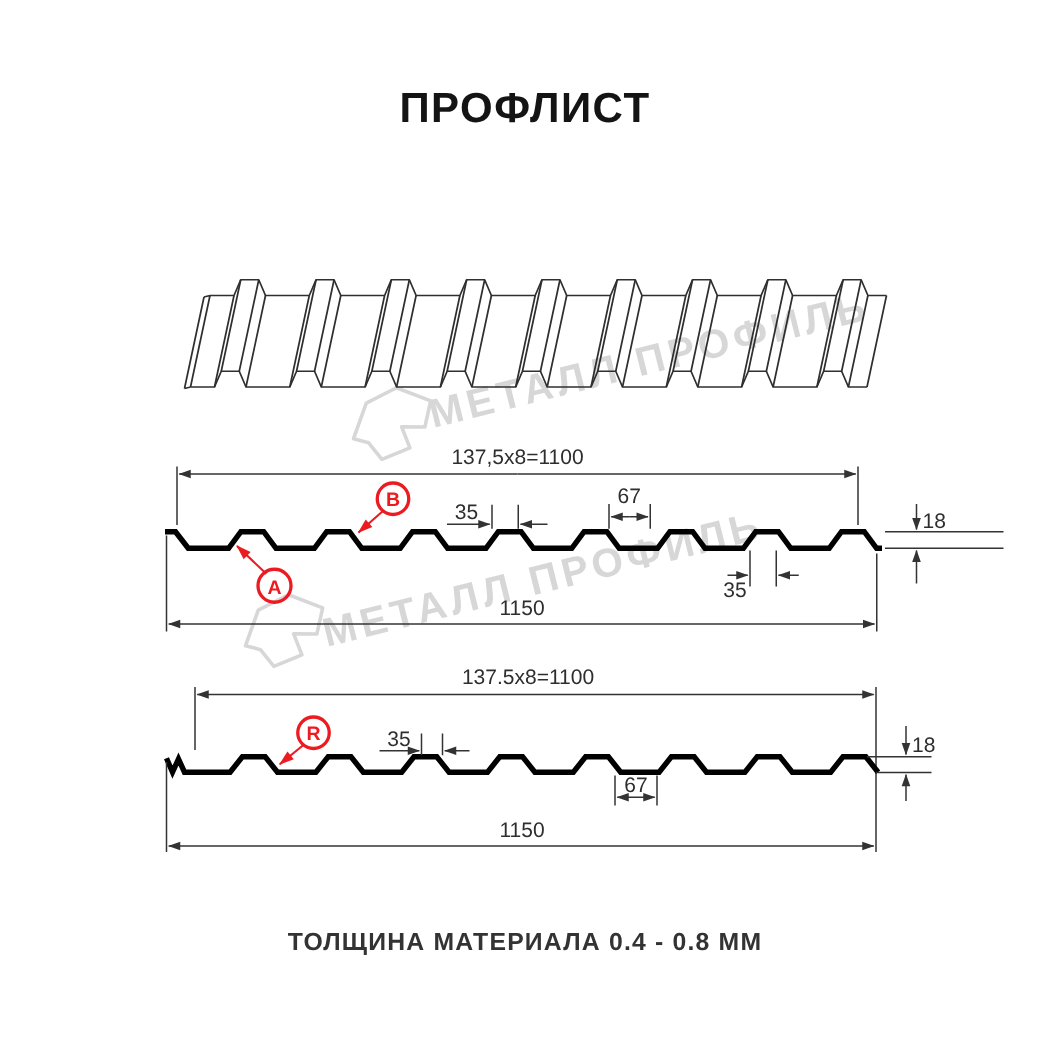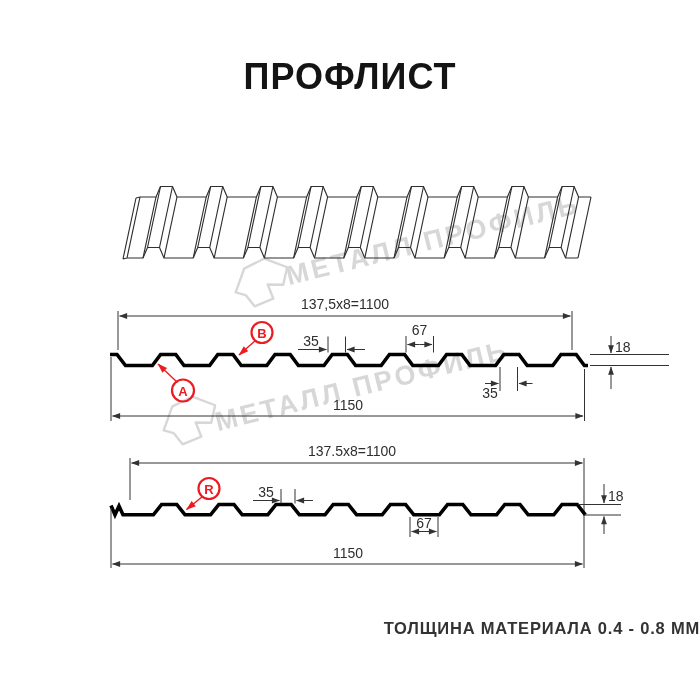--- a/index.html
+++ b/index.html
@@ -1,22 +1,22 @@
 <!DOCTYPE html>
 <html><head>
 <meta charset="utf-8">
 <style>
   html,body{margin:0;padding:0;background:#ffffff;}
   #canvas{position:relative;width:700px;height:700px;background:#ffffff;overflow:hidden;
           font-family:"Liberation Sans","DejaVu Sans",sans-serif;}
   .title{position:absolute;left:0;top:56px;width:700px;text-align:center;
-         font-size:36px;font-weight:800;letter-spacing:1px;color:#141414;}
+         font-size:28px;font-weight:800;letter-spacing:1px;color:#141414;}
   .subtitle{position:absolute;left:0;top:97px;width:700px;text-align:center;
          font-size:15px;font-weight:700;letter-spacing:1.5px;color:#1a1a1a;}
-  .caption{position:absolute;left:0;top:619px;width:700px;text-align:right;
+  .caption{position:absolute;left:0;top:619px;width:700px;text-align:center;
          font-size:16.5px;font-weight:600;letter-spacing:0.8px;color:#333333;}
   .wm-text{position:absolute;white-space:nowrap;font-weight:800;font-size:27px;
          letter-spacing:3px;color:#d7d7d7;transform:rotate(-14deg);transform-origin:left top;}
   .wm-logo{position:absolute;transform:rotate(-14deg);transform-origin:left top;}
   svg{position:absolute;left:0;top:0;}
   .dl{stroke:#333333;stroke-width:1;fill:none;}
   .dim-text{font-size:14px;fill:#2e2e2e;text-anchor:middle;font-family:"Liberation Sans","DejaVu Sans",sans-serif;}
   .dim-text-left{text-anchor:start;}
   .profile{stroke:#000000;stroke-width:3.6;fill:none;stroke-miterlimit:10;}
   .red-circ{stroke:#ec1b21;stroke-width:2.2;fill:none;}

